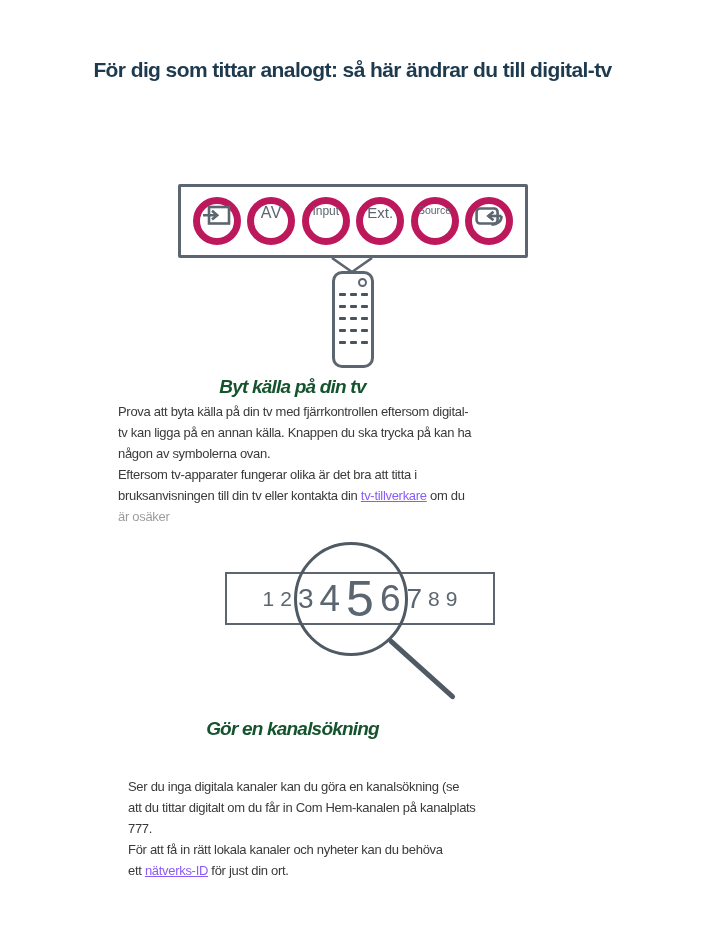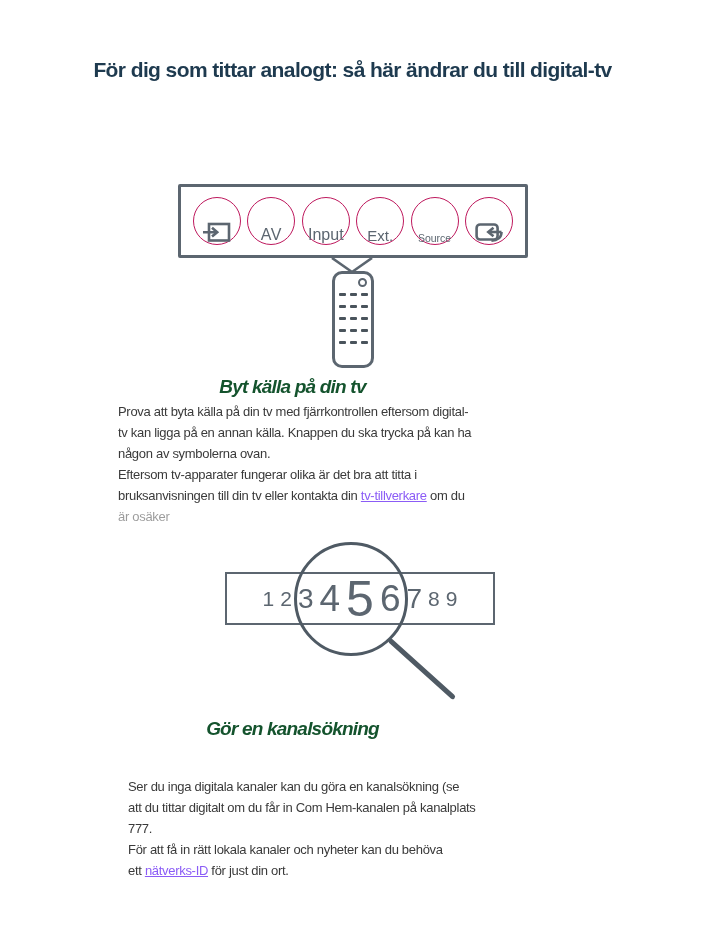--- a/index.html
+++ b/index.html
@@ -13,26 +13,26 @@
     font-size:21px;font-weight:bold;letter-spacing:-0.6px;color:#1e3a4f;
   }
   
   .panel{
     position:absolute;left:178px;top:184px;width:350px;height:74px;
     box-sizing:border-box;border:3px solid #5c6670;border-radius:2px;
     background:#fff;display:flex;align-items:center;
     justify-content:space-between;padding:0 12px;
   }
   .circle{
-    box-sizing:border-box;width:48px;height:48px;border:1px solid #be185d;
-    border-radius:50%;display:flex;align-items:flex-end;justify-content:center;
+    box-sizing:border-box;width:48px;height:48px;border:7px solid #be185d;
+    border-radius:50%;display:flex;align-items:flex-start;justify-content:center;
     color:#5c6670;flex:0 0 auto;background:#fff;
   }
   .lab-av{font-size:16px;letter-spacing:0.5px;}
-  .lab-input{font-size:16px;}
+  .lab-input{font-size:12px;}
   .lab-ext{font-size:15px;}
   .lab-source{font-size:10.5px;}
   .vpointer{position:absolute;left:331px;top:257px;}
   
   .remote{
     position:absolute;left:332px;top:271px;width:42px;height:97px;
     box-sizing:border-box;border:3px solid #5c6670;border-radius:10px;background:#fff;
   }
   .power{
     position:absolute;top:4px;right:4px;width:9px;height:9px;box-sizing:border-box;

